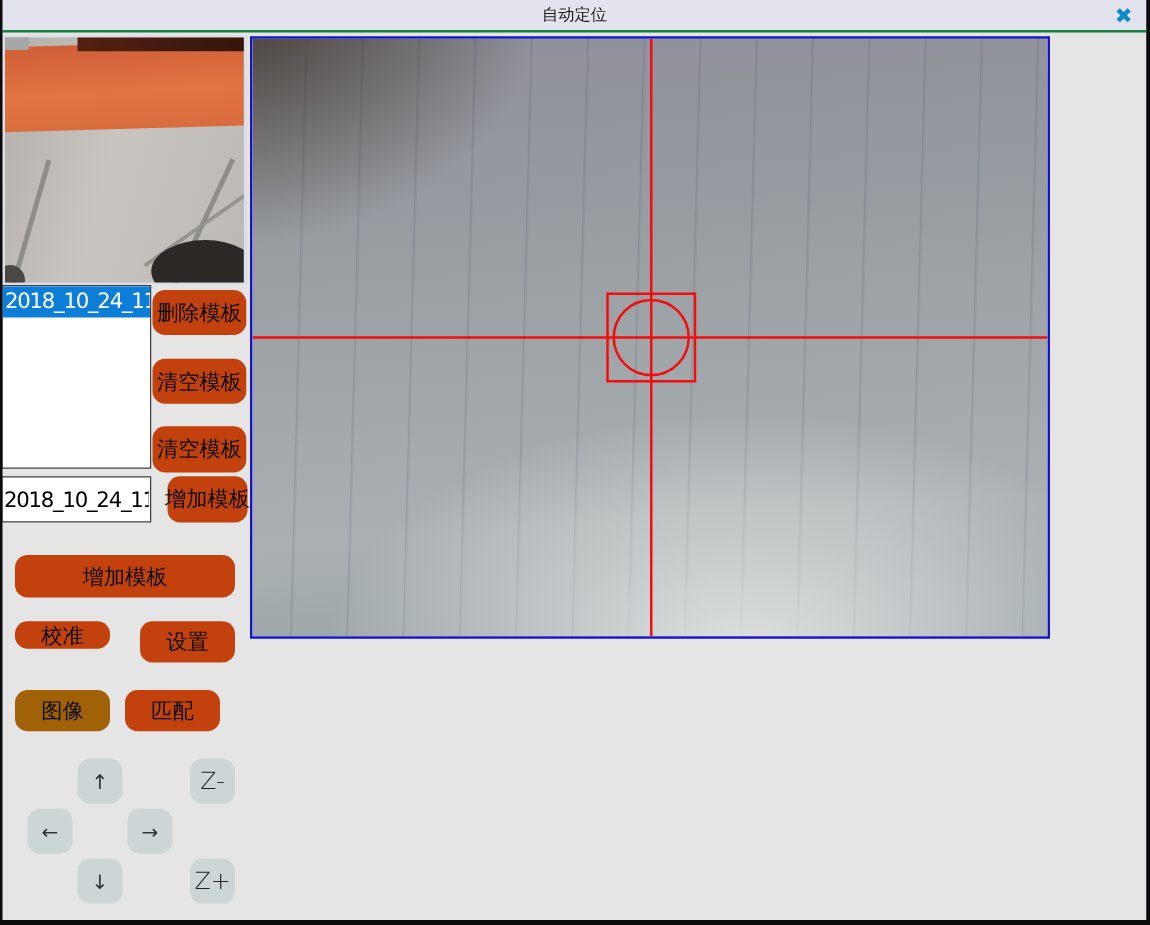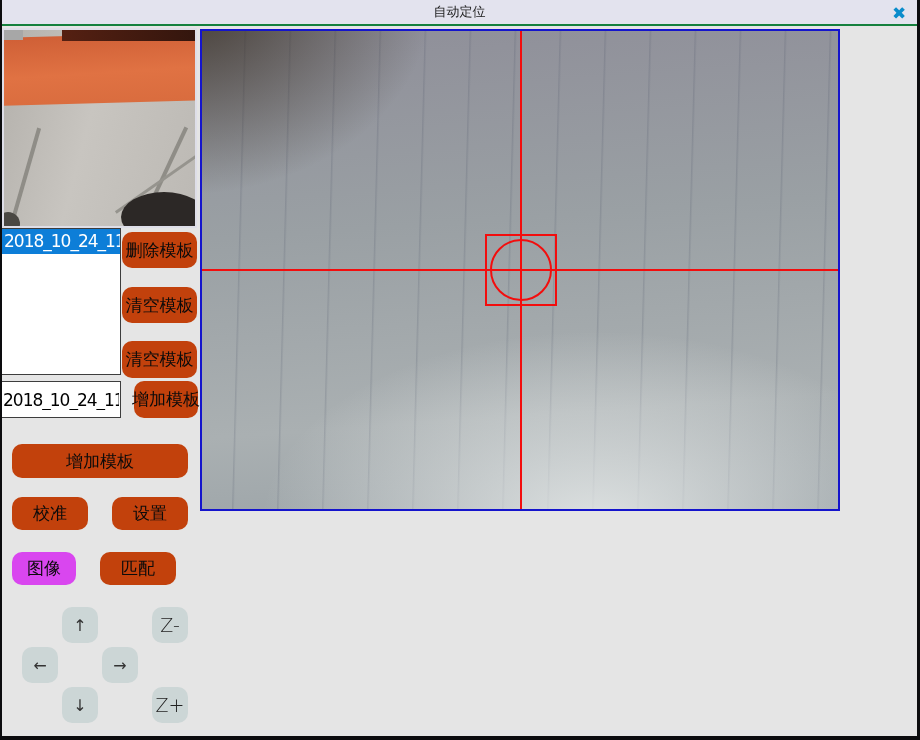--- a/index.html
+++ b/index.html
@@ -76,23 +76,23 @@
     position:absolute; background:#c2410c; border:none; border-radius:10px;
     font-size:17px; color:#0b0b0b; font-family:inherit; cursor:pointer;
     display:flex; align-items:center; justify-content:center;
     white-space:nowrap; z-index:5;
   }
   .b-delete   { left:122px; top:232px; width:75px; height:36px; }
   .b-clear    { left:122px; top:287px; width:75px; height:36px;text-align:center; }
   .b-engrave  { left:122px; top:341px; width:75px; height:37px; }
   .b-add      { left:122px; top:381px; width:64px; height:37px;margin-left:12px; }
   .b-poscut   { left:12px;  top:444px; width:176px; height:34px; }
-  .b-calib    { left:12px;  top:497px; width:76px;  height:33px; }
+  .b-calib    { left:12px;  top:497px; width:76px;  height:22px; }
   .b-settings { left:112px; top:497px; width:76px;  height:33px; }
-  .b-image    { left:12px;  top:552px; width:64px;  height:33px; background:#d946ef; }
+  .b-image    { left:12px;  top:552px; width:76px;  height:33px; background:#a16207; }
   .b-match    { left:100px; top:552px; width:76px;  height:33px; }
   .jog { width:36px; height:36px; border-radius:10px; background:#ccd6d6; font-size:16px; color:#333; }
   .jog.z { font-size:19px; color:#222; font-weight:300; }
   .j-up    { left:62px;  top:607px; }
   .j-zmin  { left:152px; top:607px; }
   .j-left  { left:22px;  top:647px; }
   .j-right { left:102px; top:647px; }
   .j-down  { left:62px;  top:687px; }
   .j-zplus { left:152px; top:687px; }
   

